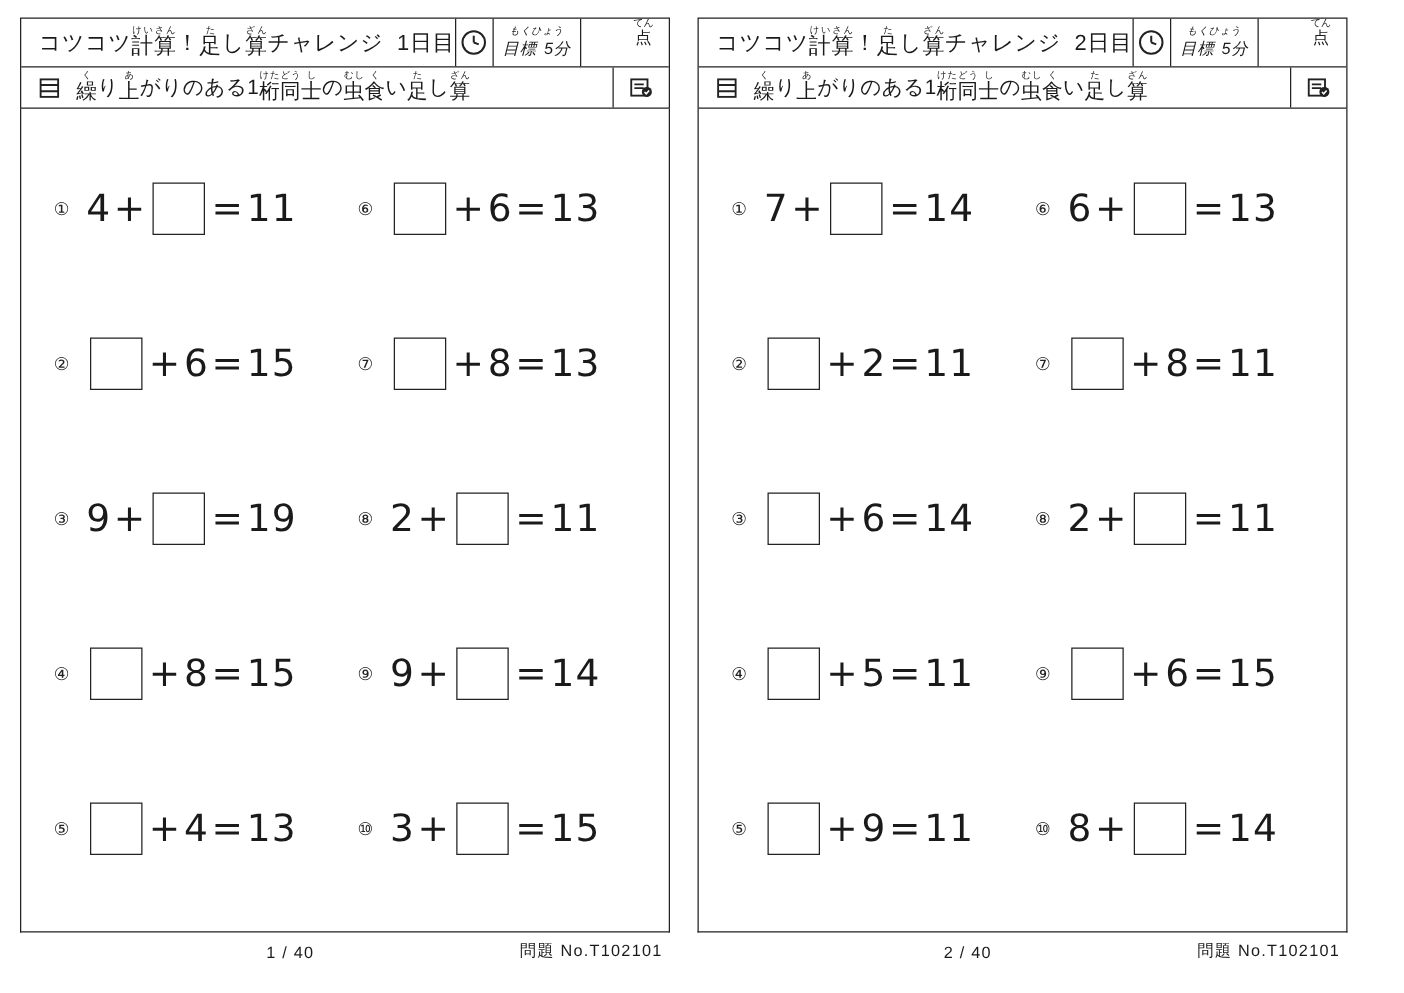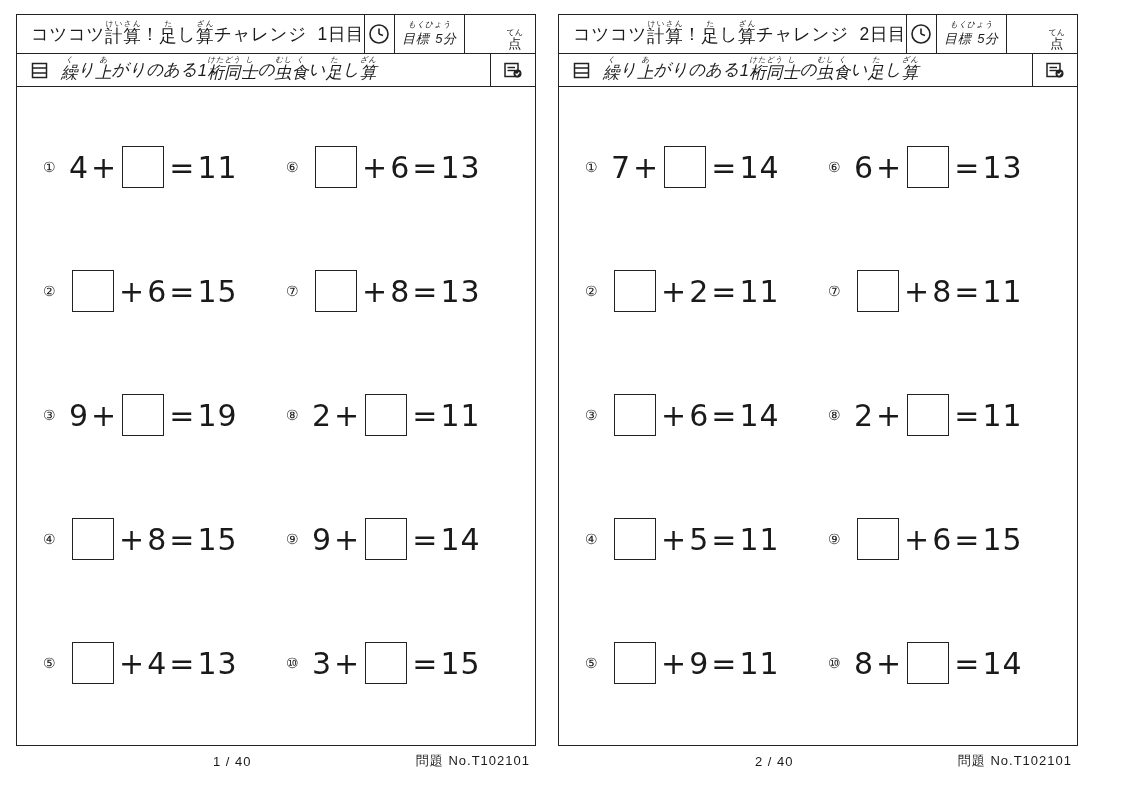--- a/index.html
+++ b/index.html
@@ -35,21 +35,21 @@
   .hdr {
     border: 1.6px solid #222;
     box-sizing: border-box;
   }
   .hdr-row {
     display: flex;
     align-items: stretch;
     box-sizing: border-box;
   }
   .hdr-row.top { height: 38px; }
-  .hdr-row.bottom { height: 33px; border-top: 1.6px solid #222; font-style: italic; }
+  .hdr-row.bottom { height: 33px; border-top: 1.6px solid #222; }
 
   .hdr-title {
     flex: 1 1 auto;
     display: flex;
     align-items: center;
     padding-left: 14px;
     font-size: 17.5px;
     letter-spacing: 0.6px;
     white-space: nowrap;
   }
@@ -72,21 +72,21 @@
     font-style: italic;
   }
   .hdr-cell-score {
     width: 108px;
     border-left: 1.6px solid #222;
     position: relative;
   }
   .hdr-cell-score .score-label {
     position: absolute;
     right: 12px;
-    bottom: 3px;
+    bottom: 17px;
     text-align: center;
     line-height: 1;
   }
   .sub-left {
     width: 44px;
     display: flex;
     align-items: center;
     justify-content: center;
   }
   .sub-title {

